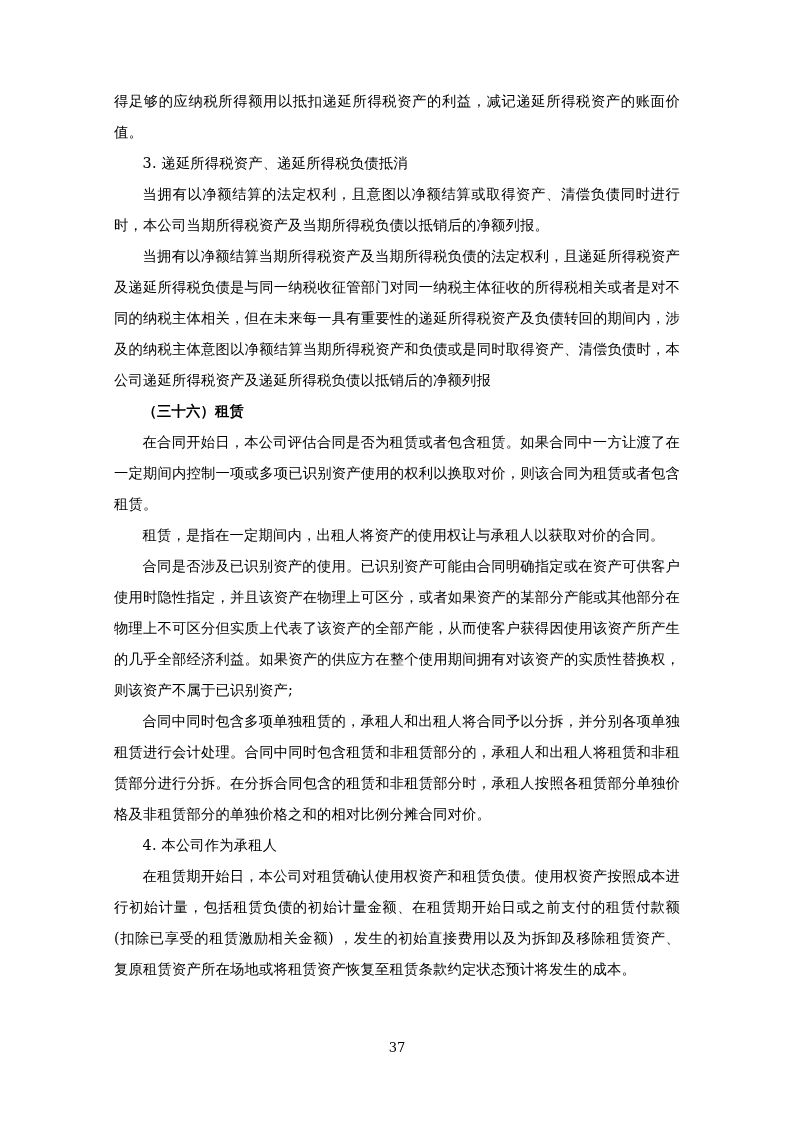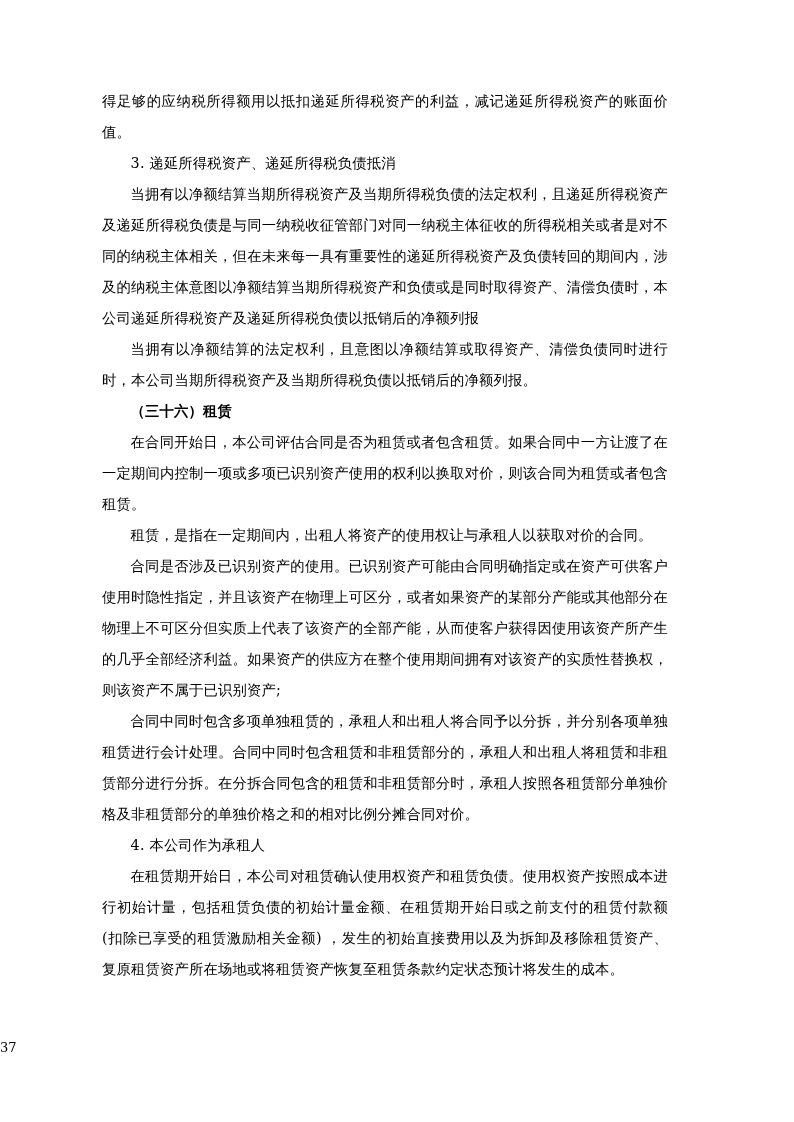--- a/index.html
+++ b/index.html
@@ -13,21 +13,21 @@
     background: #ffffff;
     position: relative;
     margin: 0 auto;
     box-sizing: border-box;
     font-family: "DejaVu Serif", "Liberation Serif", serif;
     color: #000000;
     overflow: hidden;
   }
   .content {
     position: absolute;
-    left: 102px;
+    left: 114px;
     top: 86px;
     width: 566px;
   }
   p {
     margin: 0 0 0 0;
     font-size: 14.3px;
     line-height: 31px;
     text-align: justify;
     text-justify: inter-ideograph;
     letter-spacing: 0.2px;
@@ -39,34 +39,34 @@
     text-indent: 2em;
     font-weight: bold;
     font-family: "DejaVu Sans", "Liberation Sans", sans-serif;
     font-size: 14.3px;
   }
   .page-number {
     position: absolute;
     left: 0;
     right: 0;
     top: 1040px;
-    text-align: left;
+    text-align: center;
     font-size: 13px;
     font-family: "DejaVu Serif", "Liberation Serif", serif;
   }
 </style>
 </head>
 <body>
 
 <div class="page">
   <div class="content">
     <p class="plain">得足够的应纳税所得额用以抵扣递延所得税资产的利益，减记递延所得税资产的账面价值。</p>
     <p class="indent">3. 递延所得税资产、递延所得税负债抵消</p>
+    <p class="indent">当拥有以净额结算的法定权利，且意图以净额结算或取得资产、清偿负债同时进行时，本公司当期所得税资产及当期所得税负债以抵销后的净额列报。</p>
     <p class="indent">当拥有以净额结算当期所得税资产及当期所得税负债的法定权利，且递延所得税资产及递延所得税负债是与同一纳税收征管部门对同一纳税主体征收的所得税相关或者是对不同的纳税主体相关，但在未来每一具有重要性的递延所得税资产及负债转回的期间内，涉及的纳税主体意图以净额结算当期所得税资产和负债或是同时取得资产、清偿负债时，本公司递延所得税资产及递延所得税负债以抵销后的净额列报</p>
-    <p class="indent">当拥有以净额结算的法定权利，且意图以净额结算或取得资产、清偿负债同时进行时，本公司当期所得税资产及当期所得税负债以抵销后的净额列报。</p>
     <p class="heading">（三十六）租赁</p>
     <p class="indent">在合同开始日，本公司评估合同是否为租赁或者包含租赁。如果合同中一方让渡了在一定期间内控制一项或多项已识别资产使用的权利以换取对价，则该合同为租赁或者包含租赁。</p>
     <p class="indent">租赁，是指在一定期间内，出租人将资产的使用权让与承租人以获取对价的合同。</p>
     <p class="indent">合同是否涉及已识别资产的使用。已识别资产可能由合同明确指定或在资产可供客户使用时隐性指定，并且该资产在物理上可区分，或者如果资产的某部分产能或其他部分在物理上不可区分但实质上代表了该资产的全部产能，从而使客户获得因使用该资产所产生的几乎全部经济利益。如果资产的供应方在整个使用期间拥有对该资产的实质性替换权，则该资产不属于已识别资产;</p>
     <p class="indent">合同中同时包含多项单独租赁的，承租人和出租人将合同予以分拆，并分别各项单独租赁进行会计处理。合同中同时包含租赁和非租赁部分的，承租人和出租人将租赁和非租赁部分进行分拆。在分拆合同包含的租赁和非租赁部分时，承租人按照各租赁部分单独价格及非租赁部分的单独价格之和的相对比例分摊合同对价。</p>
     <p class="indent">4. 本公司作为承租人</p>
     <p class="indent">在租赁期开始日，本公司对租赁确认使用权资产和租赁负债。使用权资产按照成本进行初始计量，包括租赁负债的初始计量金额、在租赁期开始日或之前支付的租赁付款额 (扣除已享受的租赁激励相关金额) ，发生的初始直接费用以及为拆卸及移除租赁资产、复原租赁资产所在场地或将租赁资产恢复至租赁条款约定状态预计将发生的成本。</p>
   </div>
   <div class="page-number">37</div>
 </div>

